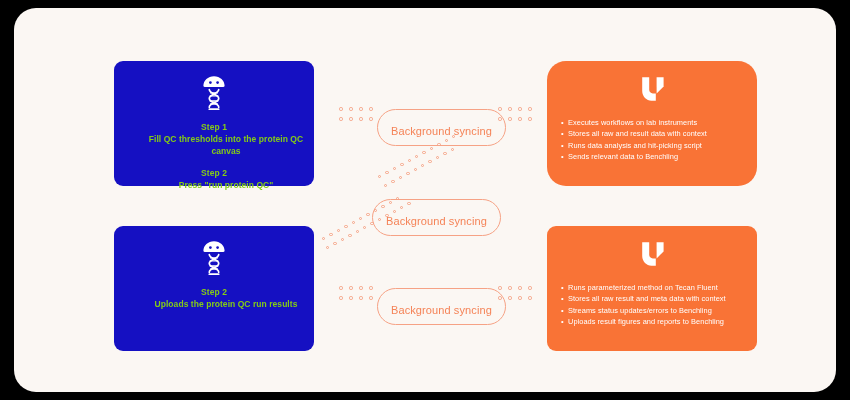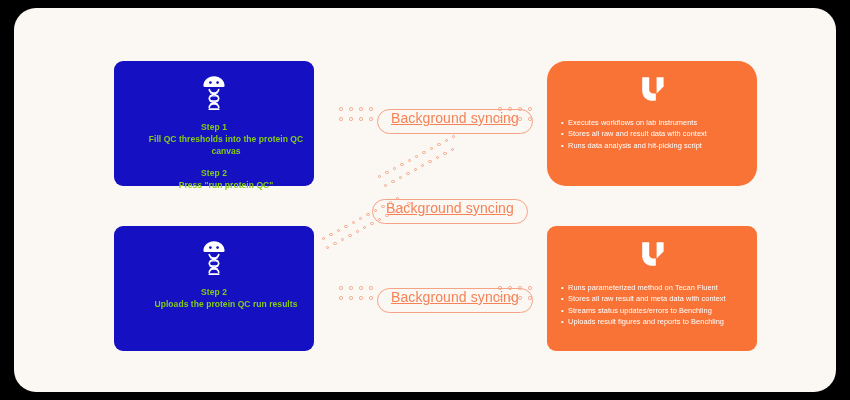--- a/index.html
+++ b/index.html
@@ -112,27 +112,26 @@
     top: 0;
   }
 
   
   .sync-pill {
     position: absolute;
     box-sizing: border-box;
     border: 1px solid #F6A285;
     border-radius: 999px;
     color: #F58357;
-    font-size: 14px;
+    font-size: 11px;
     line-height: 1;
     letter-spacing: 0.1px;
-    padding: 1px 13px 8px 13px;
+    padding: 16px 13px 8px 13px;
     background: transparent;
     white-space: nowrap;
-    text-decoration: underline;
   }
   .pill-1 { left: 363px; top: 101px; }
   .pill-2 { left: 358px; top: 191px; }
   .pill-3 { left: 363px; top: 280px; }
 
   
   .dot-grid {
     position: absolute;
     display: grid;
     grid-template-columns: repeat(4, 10px);
@@ -228,20 +227,21 @@
       <div class="sys-icon">
         <svg width="26" height="28" viewBox="0 0 26 28" fill="none">
           <path d="M2.2 2.2h7.0v12.6c0 2.0 1.6 3.6 3.6 3.6h3.0v7.4h-4.4C6.6 25.8 2.2 21.4 2.2 16.0V2.2z" fill="#FFFFFF"></path>
           <path d="M16.6 2.2h7.0v9.2l-7.0 7.0V2.2z" fill="#FFFFFF"></path>
         </svg>
       </div>
       <ul class="sys-bullets">
         <li>Executes workflows on lab instruments</li>
         <li>Stores all raw and result data with context</li>
         <li>Runs data analysis and hit-picking script</li>
+        <li>Sends relevant data to Benchling</li>
       </ul>
     </div>
 
     <div class="sys-card bottom">
       <div class="sys-icon">
         <svg width="26" height="28" viewBox="0 0 26 28" fill="none">
           <path d="M2.2 2.2h7.0v12.6c0 2.0 1.6 3.6 3.6 3.6h3.0v7.4h-4.4C6.6 25.8 2.2 21.4 2.2 16.0V2.2z" fill="#FFFFFF"></path>
           <path d="M16.6 2.2h7.0v9.2l-7.0 7.0V2.2z" fill="#FFFFFF"></path>
         </svg>
       </div>

